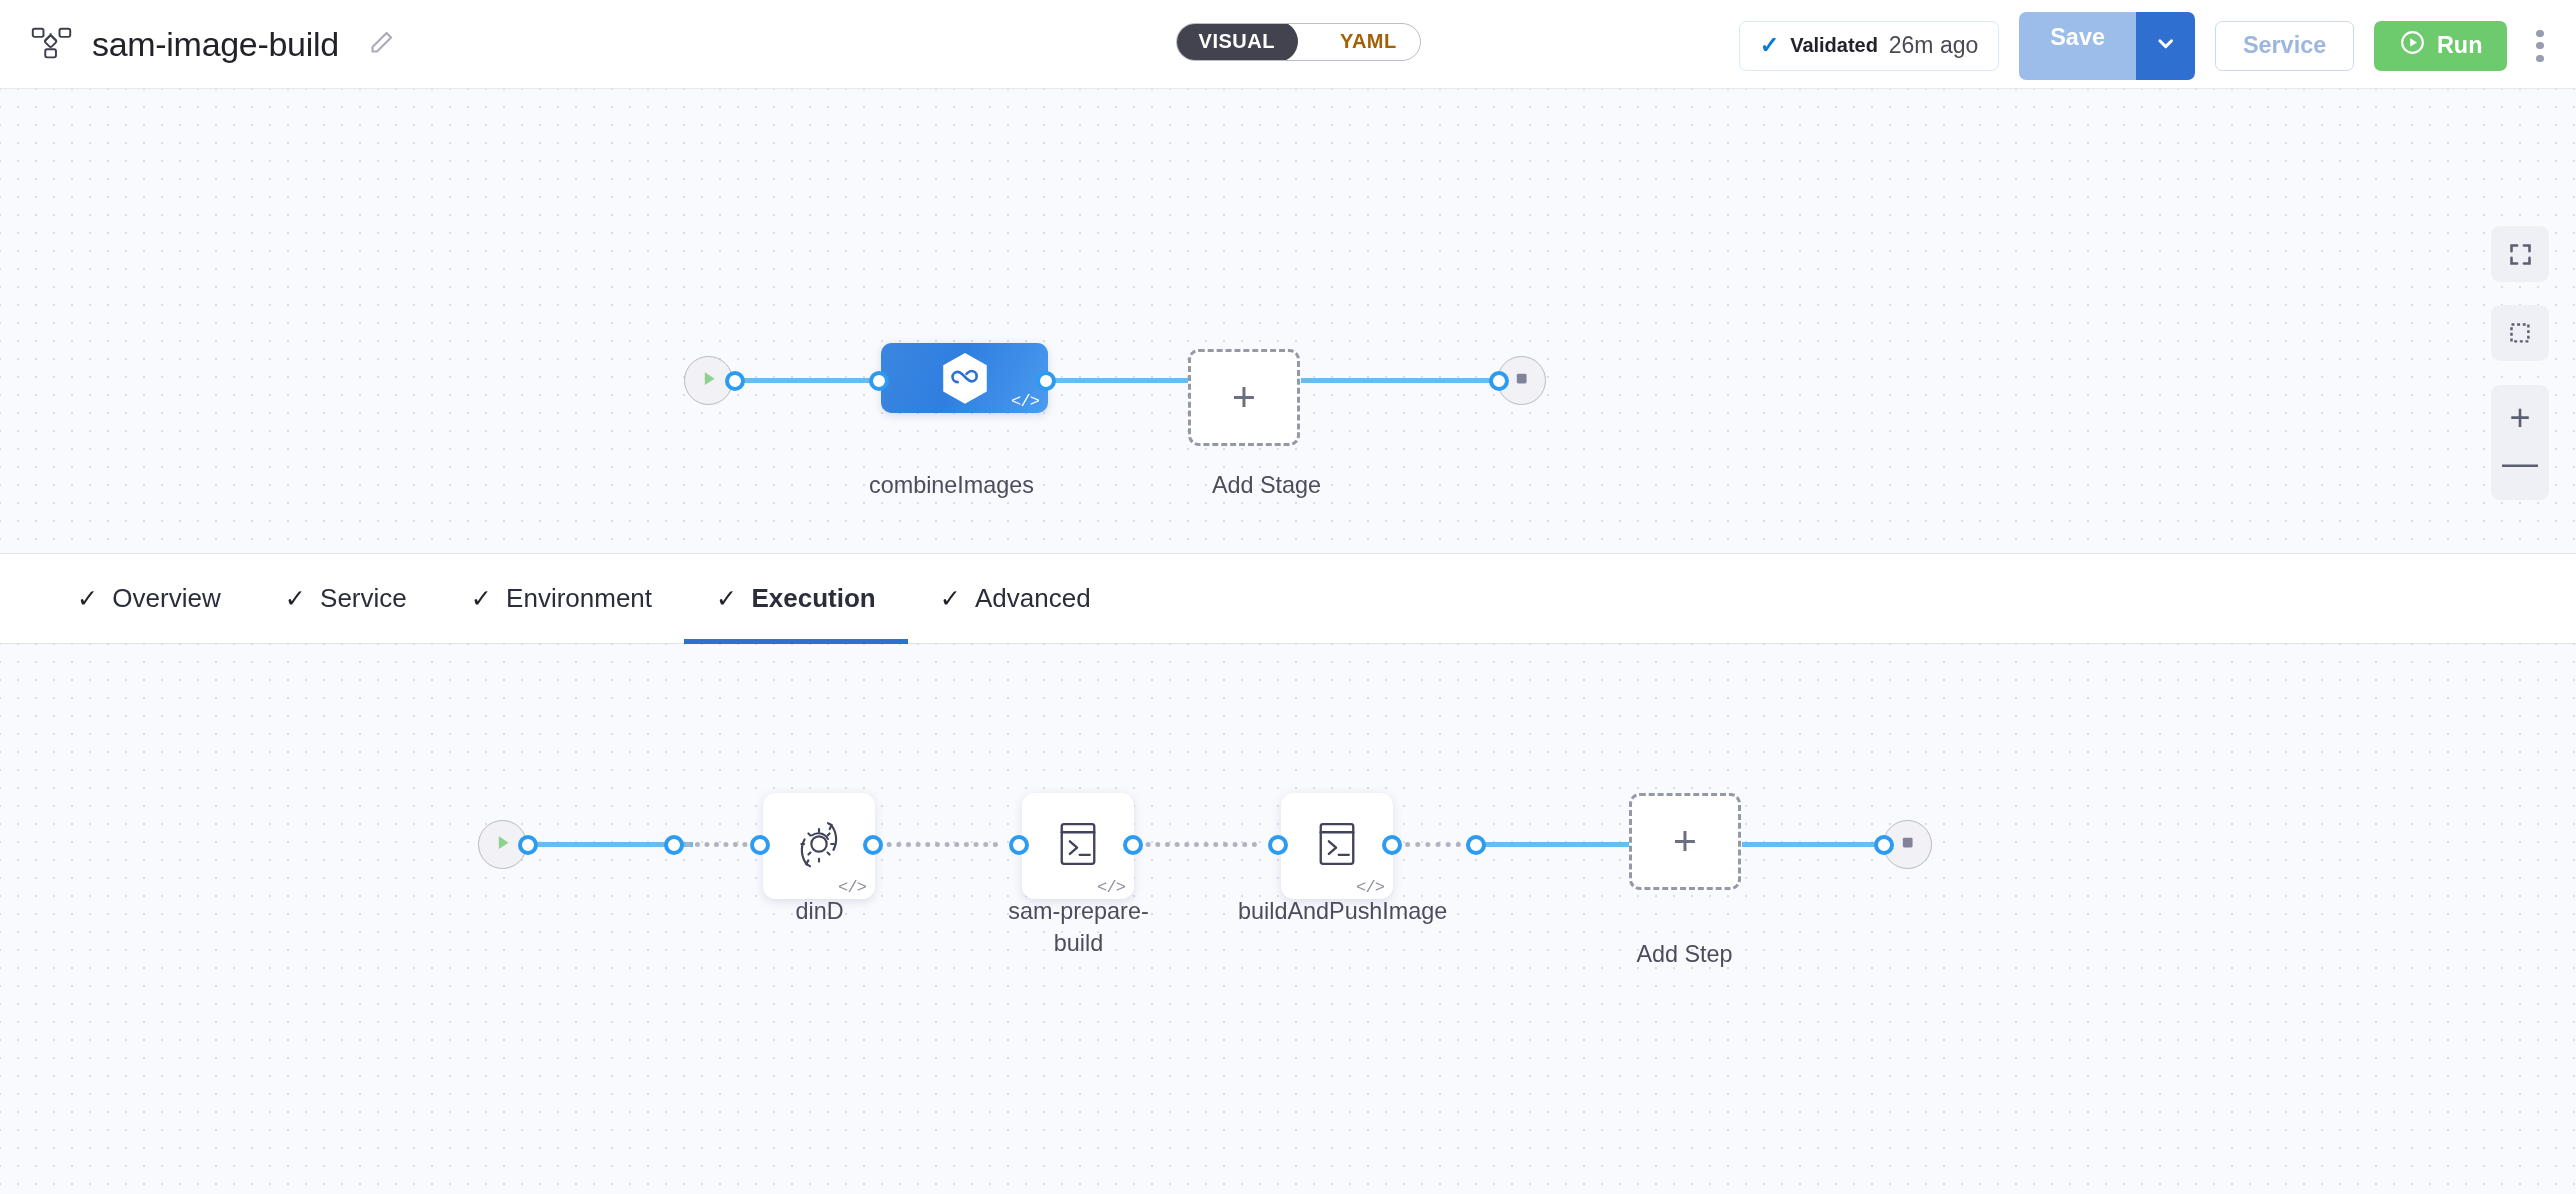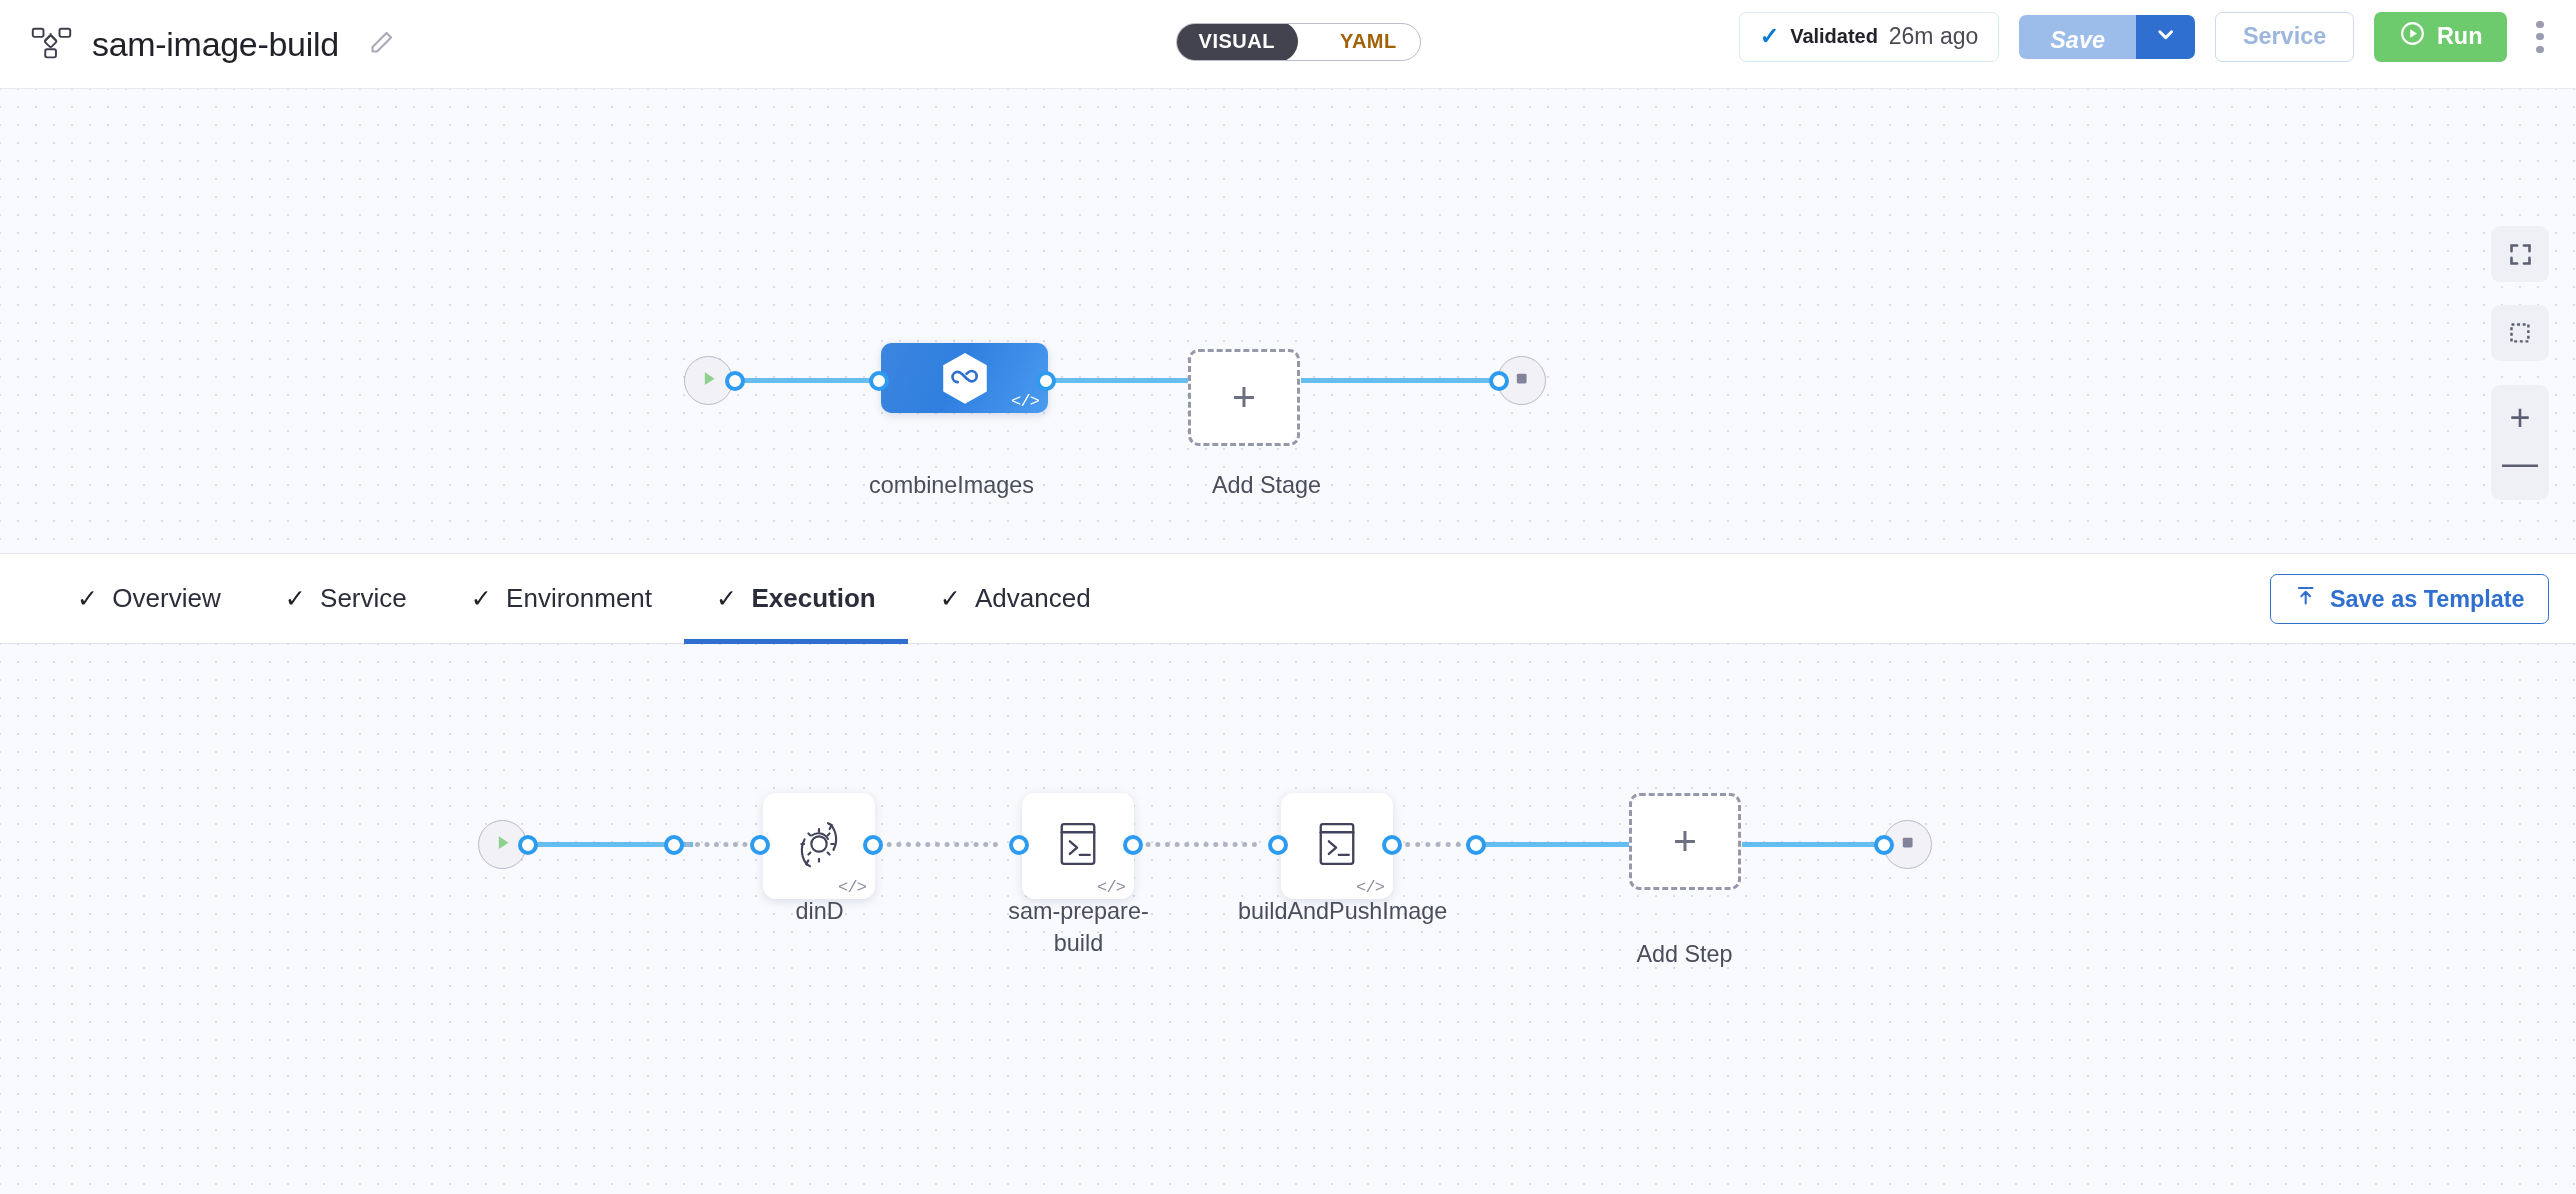--- a/index.html
+++ b/index.html
@@ -50,21 +50,21 @@
   }
   .validated-chip {
     display: flex; align-items: center; gap: 10.8px;
     border: 1.8px solid #d6eaf8; border-radius: 7.2px;
     height: 50px; padding: 0 20px; background: #ffffff;
   }
   .validated-chip .tick { color: #0b7ad4; font-size: 23.4px; font-weight: bold; line-height: 1; }
   .validated-chip .vtext { font-size: 20px; color: #22222a; font-weight: bold; }
   .validated-chip .vtime { font-size: 23px; color: #4a4a55; }
 
-  .save-split { display: flex; height: 44px; border-radius: 7.2px; overflow: hidden; font-style: italic; }
+  .save-split { display: flex; height: 68px; border-radius: 7.2px; overflow: hidden; }
   .save-main {
     background: #9cbcea; color: #ffffff; font-size: 23.4px; font-weight: bold;
     padding: 0 31px; line-height: 50px; cursor: pointer;
   }
   .save-caret {
     background: #2f6fd0; width: 59px; display:flex; align-items:center; justify-content:center;
     cursor: pointer;
   }
   .save-caret svg { width: 23.4px; height: 23.4px; }
 
@@ -338,28 +338,20 @@
       <span class="tlabel">Environment</span>
     </div>
     <div class="tab active">
       <span class="tick">✓</span>
       <span class="tlabel">Execution</span>
     </div>
     <div class="tab">
       <span class="tick">✓</span>
       <span class="tlabel">Advanced</span>
     </div>
-  </div>
-  <div class="save-template-btn">
-    <span>
-      <svg viewBox="0 0 24 24" fill="none" stroke="#2f6fd0" stroke-width="2.1" stroke-linecap="round" stroke-linejoin="round">
-        <path d="M5 4h14 M12 20V8 M7.5 12.5L12 8l4.5 4.5"></path>
-      </svg>
-    </span>
-    <span>Save as Template</span>
   </div>
 </div>
 
 <div class="canvas" id="step-canvas">
 
   <div class="term-node" style="left:478px; top:176px;">
     <span>
       <svg viewBox="0 0 24 24">
           <path d="M8 5.5l10 6.5-10 6.5z" fill="#8ed18e"></path>
         </svg>

